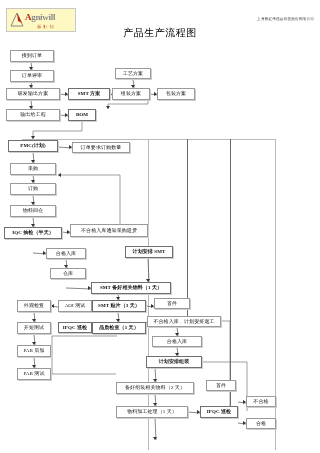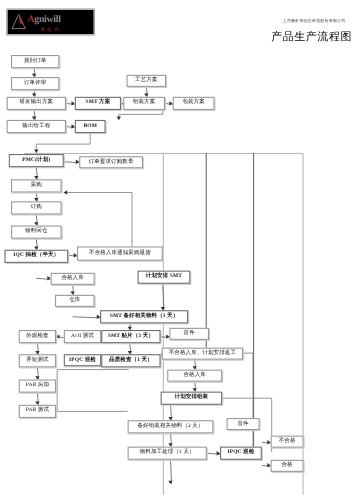--- a/index.html
+++ b/index.html
@@ -11,23 +11,23 @@
     width: 320px; height: 453px;
     position: relative;
     overflow: hidden;
     font-family: "Liberation Sans", "DejaVu Sans", sans-serif;
     color: #000000;
   }
 
   
   #logo {
     position: absolute; left: 6px; top: 8px;
-    width: 80px; height: 24px;
+    width: 70px; height: 24px;
     border: 1px solid #c8c8c8;
-    background: #000000;
+    background: #fef9c3;
     overflow: hidden;
   }
   #logo .logo-mark {
     position: absolute; left: 3px; top: 3px;
     width: 16px; height: 15px;
   }
   #logo .logo-word {
     position: absolute; left: 18px; top: 3px;
     font-size: 9px; font-weight: bold;
     letter-spacing: -0.3px;
@@ -36,21 +36,21 @@
   }
   #logo .logo-word .red { color: #b52a1d; }
   #logo .logo-sub {
     position: absolute; left: 30px; top: 15px;
     font-size: 4.2px; color: #b02a1d;
     letter-spacing: 2px;
   }
 
   #page-title {
     position: absolute; left: 0; top: 26px; width: 320px;
-    text-align: right;
+    text-align: center;
     font-size: 10px;
     font-family: "Liberation Serif", "DejaVu Serif", serif;
     letter-spacing: 0.5px;
   }
   #company {
     position: absolute; right: 6px; top: 17px;
     font-size: 3.6px;
     color: #3a3a3a;
     letter-spacing: 0.2px;
     white-space: nowrap;

